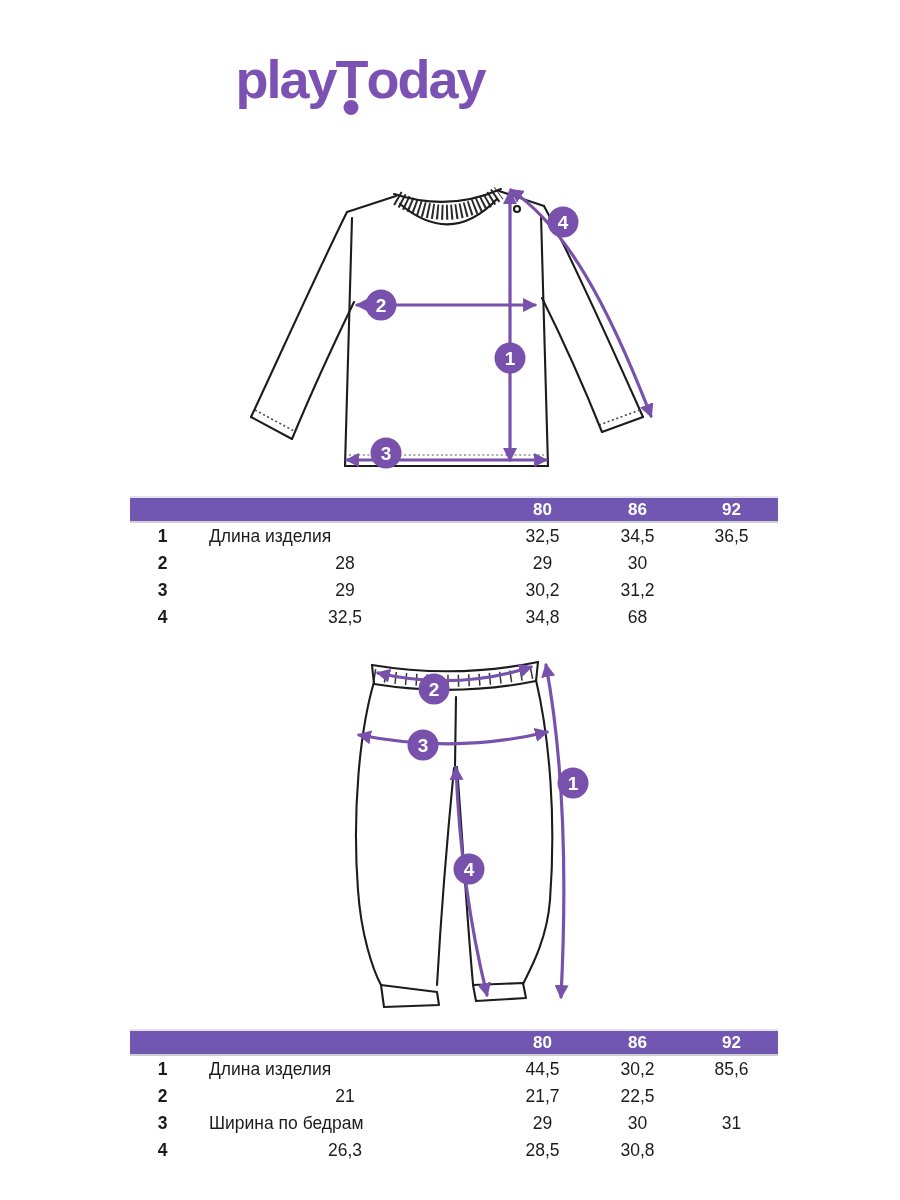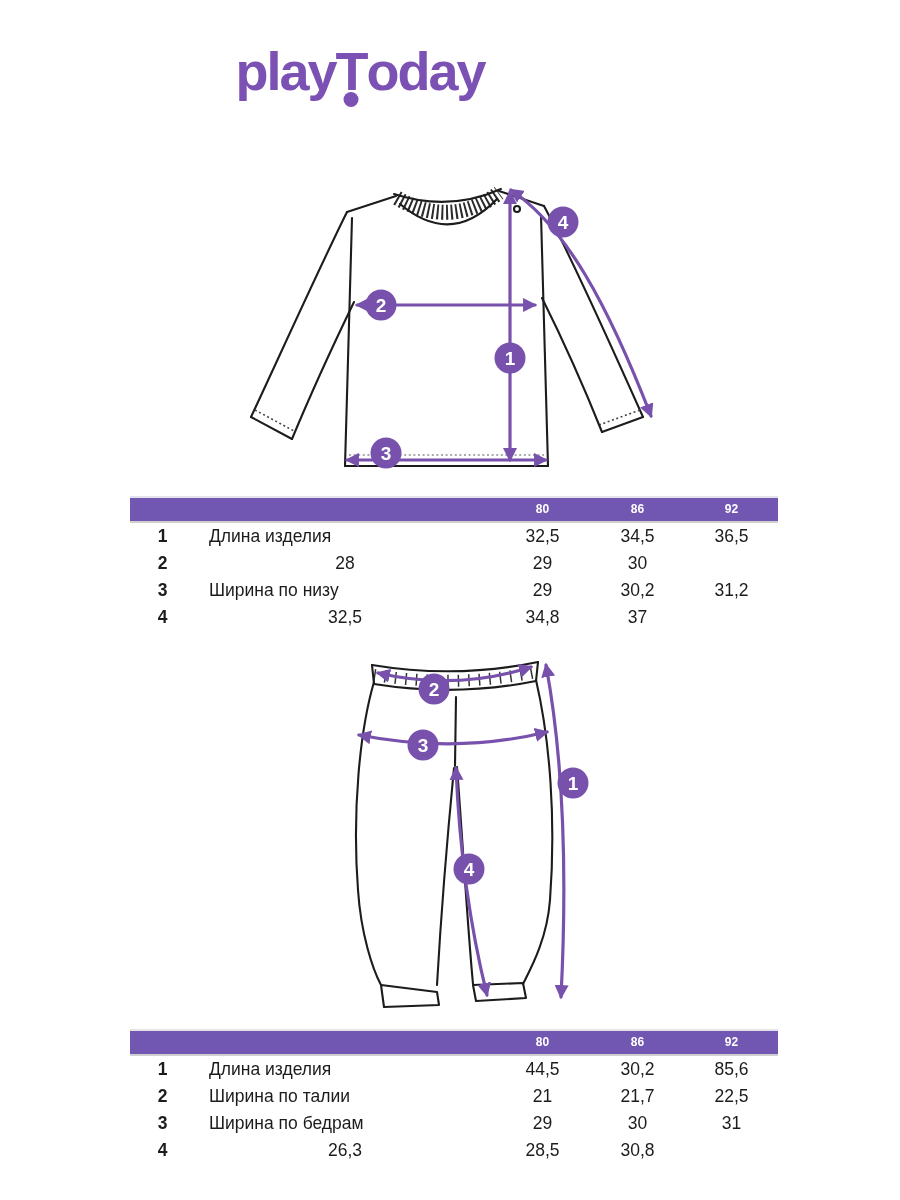--- a/index.html
+++ b/index.html
@@ -2,21 +2,21 @@
 <html><head>
 <meta charset="utf-8">
 <style>
   html,body { margin:0; padding:0; }
   body { width:900px; height:1200px; background:#ffffff; position:relative;
          font-family:"Liberation Sans", sans-serif; color:#1c1c1c; overflow:hidden; }
 
   .page { position:absolute; inset:0; }
 
   
-  .logo { position:absolute; top:44px; left:0; width:720px; text-align:center;
+  .logo { position:absolute; top:52px; left:0; width:720px; text-align:center;
           font-size:54px; font-weight:bold; letter-spacing:-2px; color:#7b52b4;
           line-height:1; }
   .logo .t-wrap { position:relative; display:inline-block; }
   .logo .t-dot { position:absolute; left:50%; transform:translateX(-50%); top:88%;
                  width:15px; height:15px; border-radius:50%; background:#7b52b4; }
 
   
   svg.diagram { position:absolute; overflow:visible; }
   svg.diagram .line   { fill:none; stroke:#1c1c1c; stroke-width:2.1; stroke-linecap:round; stroke-linejoin:round; }
   svg.diagram .rib    { fill:none; stroke:#2a2a2a; stroke-width:15; stroke-dasharray:2 2.7; }
@@ -26,21 +26,21 @@
   svg.diagram .arrow  { fill:none; stroke:#7851ac; stroke-width:3.2; stroke-linecap:round; }
   svg.diagram .badge circle { fill:#7851ac; }
   svg.diagram .badge text   { fill:#ffffff; font-family:"Liberation Sans",sans-serif;
                               font-size:19px; font-weight:bold; text-anchor:middle; }
 
   
   .size-table { position:absolute; left:130px; width:648px; }
   .thead { display:grid; grid-template-columns:65px 300px 95px 95px 93px;
            background:#7157b2; height:23px;
            border-top:2px solid #e4e2ea; border-bottom:2px solid #cfcfcf; }
-  .thead .val { color:#fff; font-weight:bold; font-size:12px; text-align:center; line-height:23px; }
+  .thead .val { color:#fff; font-weight:bold; font-size:17px; text-align:center; line-height:23px; }
   .trow { display:grid; grid-template-columns:65px 300px 95px 95px 93px;
           height:27px; align-items:center; font-size:17.5px; }
   .cell.num   { text-align:center; font-weight:bold; }
   .cell.label { padding-left:14px; white-space:nowrap; }
   .cell.val   { text-align:center; }
 </style>
 </head>
 <body>
 
 <div class="page">
@@ -118,30 +118,29 @@
       <div class="cell val">36,5</div>
     </div>
     <div class="trow">
       <div class="cell num">2</div>
       <div class="cell val">28</div>
       <div class="cell val">29</div>
       <div class="cell val">30</div>
     </div>
     <div class="trow">
       <div class="cell num">3</div>
-      <div class="cell label">Ширина по низу</div>
       <div class="cell val">29</div>
       <div class="cell val">30,2</div>
       <div class="cell val">31,2</div>
     </div>
     <div class="trow">
       <div class="cell num">4</div>
       <div class="cell val">32,5</div>
       <div class="cell val">34,8</div>
-      <div class="cell val">37</div>
+      <div class="cell val">68</div>
     </div>
   </div>
 
   <svg class="diagram" style="left:280px; top:650px;" width="340" height="380" viewBox="0 0 340 380">
 
     <path class="hatch" d="M94,25 Q176,38 256,22"></path>
     <path class="line" d="M92,15 Q176,29 258,12"></path>
     <path class="line" d="M94,34 Q176,47 256,31"></path>
     <path class="line" d="M92,15 L94,34"></path>
     <path class="line" d="M258,12 L256,31"></path>
@@ -187,21 +186,20 @@
     </div>
     <div class="trow">
       <div class="cell num">1</div>
       <div class="cell label">Длина изделия</div>
       <div class="cell val">44,5</div>
       <div class="cell val">30,2</div>
       <div class="cell val">85,6</div>
     </div>
     <div class="trow">
       <div class="cell num">2</div>
-      <div class="cell label">Ширина по талии</div>
       <div class="cell val">21</div>
       <div class="cell val">21,7</div>
       <div class="cell val">22,5</div>
     </div>
     <div class="trow">
       <div class="cell num">3</div>
       <div class="cell label">Ширина по бедрам</div>
       <div class="cell val">29</div>
       <div class="cell val">30</div>
       <div class="cell val">31</div>

